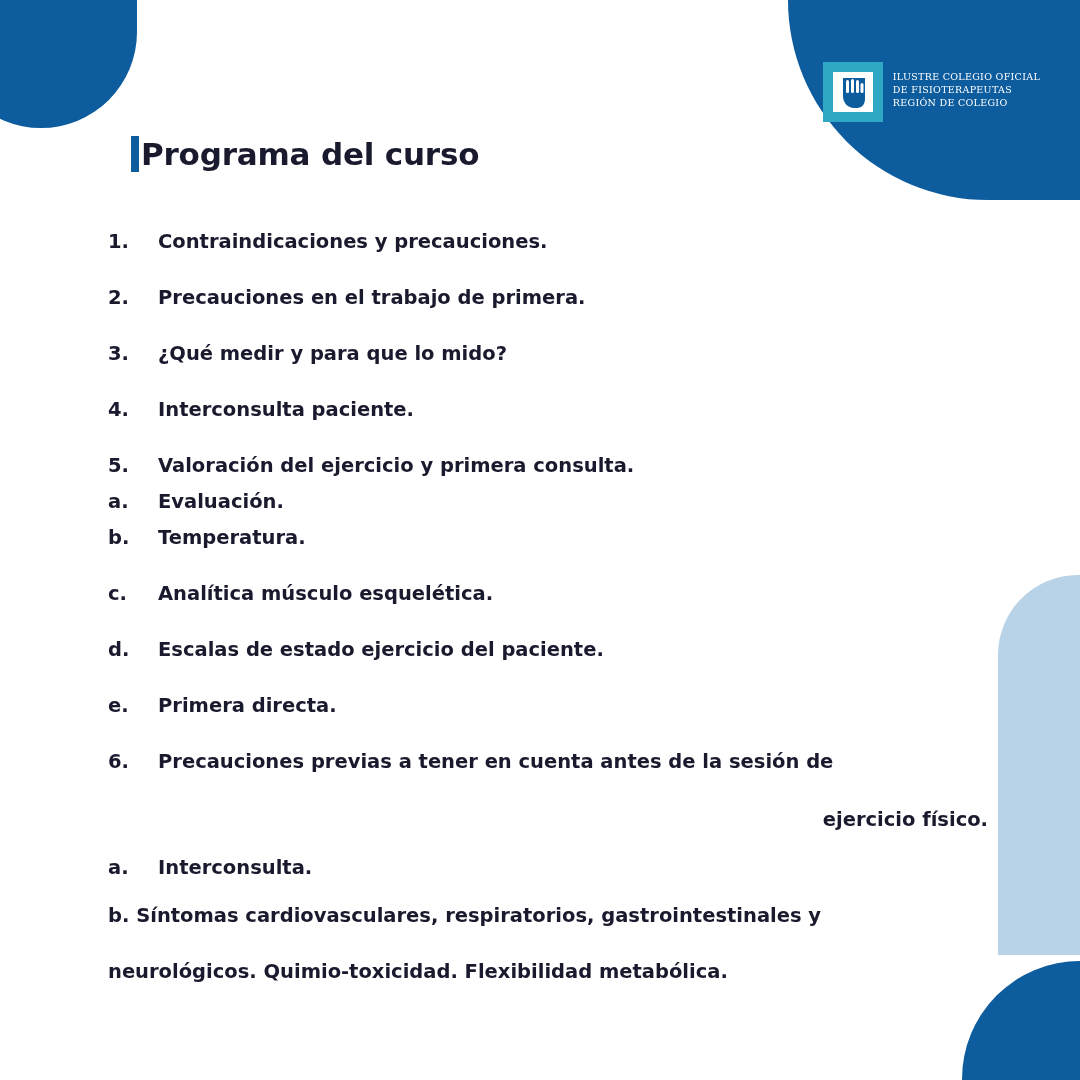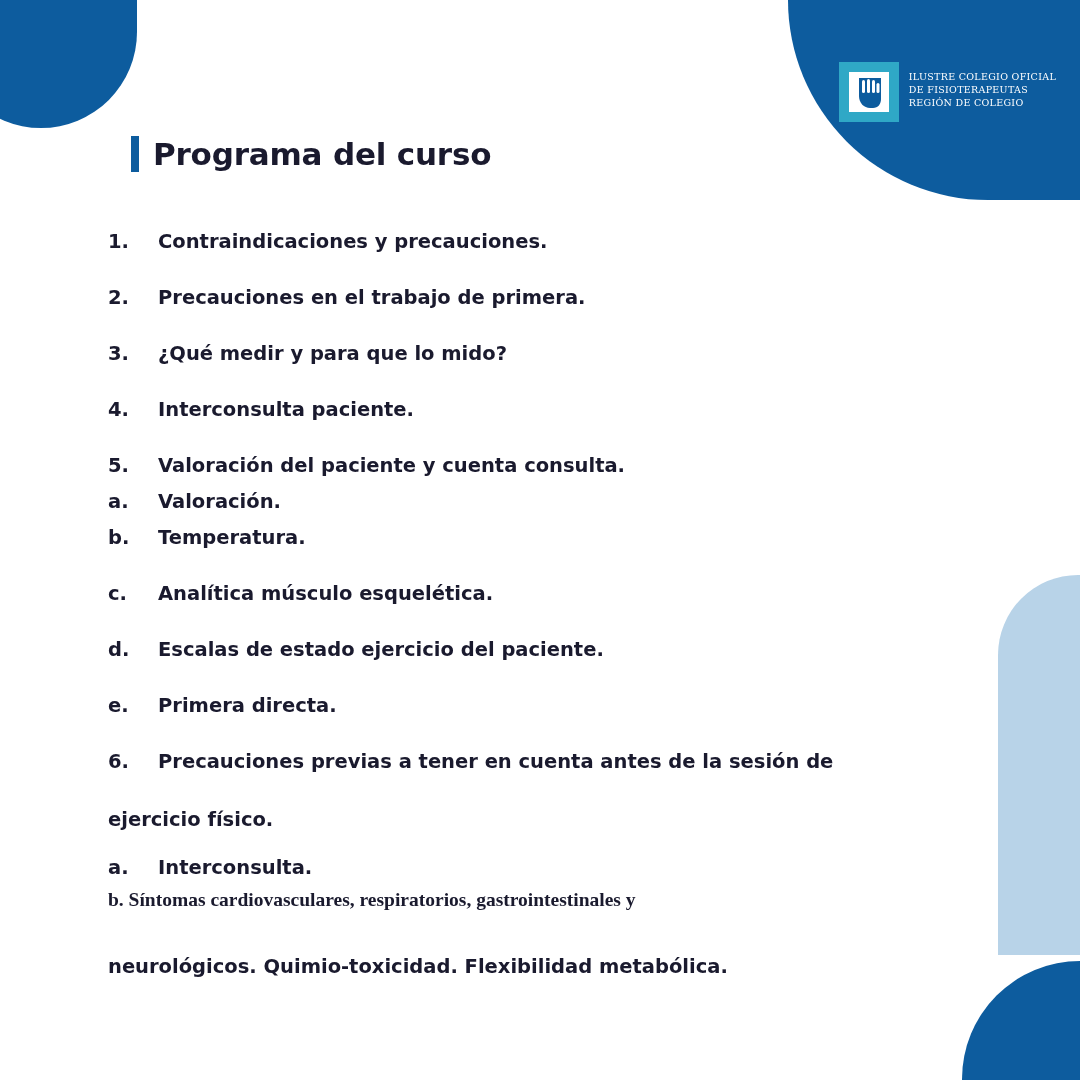--- a/index.html
+++ b/index.html
@@ -55,21 +55,21 @@
     bottom: -36px;
     width: 118px;
     height: 155px;
     background: #0d5c9e;
     border-top-left-radius: 118px;
   }
 
   
   .logo-block {
     position: absolute;
-    right: 24px;
+    right: 40px;
     top: 62px;
     display: flex;
     align-items: flex-start;
     gap: 10px;
   }
   .logo-mark {
     width: 60px;
     height: 60px;
     background: #2fa8c6;
     display: flex;
@@ -88,21 +88,21 @@
     white-space: nowrap;
   }
 
   
   .title-row {
     position: absolute;
     left: 131px;
     top: 136px;
     display: flex;
     align-items: center;
-    gap: 14px;
+    gap: 2px;
   }
   .title-bar {
     width: 8px;
     height: 36px;
     background: #0d5c9e;
     flex: none;
   }
   .title-text {
     font-size: 31px;
     font-weight: bold;
@@ -182,25 +182,25 @@
       <div class="item" style="margin-top: 28px;">
         <span class="marker">3.</span>
         <span class="text">¿Qué medir y para que lo mido?</span>
       </div>
       <div class="item" style="margin-top: 28px;">
         <span class="marker">4.</span>
         <span class="text">Interconsulta paciente.</span>
       </div>
       <div class="item" style="margin-top: 28px;">
         <span class="marker">5.</span>
-        <span class="text">Valoración del paciente y cuenta consulta.</span>
+        <span class="text">Valoración del ejercicio y primera consulta.</span>
       </div>
       <div class="item" style="margin-top: 8px;">
         <span class="marker">a.</span>
-        <span class="text"> Valoración.</span>
+        <span class="text"> Evaluación.</span>
       </div>
       <div class="item" style="margin-top: 8px;">
         <span class="marker">b.</span>
         <span class="text">Temperatura.</span>
       </div>
       <div class="item" style="margin-top: 28px;">
         <span class="marker">c.</span>
         <span class="text"> Analítica músculo esquelética.</span>
       </div>
       <div class="item" style="margin-top: 28px;">
@@ -208,28 +208,28 @@
         <span class="text">Escalas de estado ejercicio del paciente.</span>
       </div>
       <div class="item" style="margin-top: 28px;">
         <span class="marker">e.</span>
         <span class="text"> Primera directa.</span>
       </div>
       <div class="item" style="margin-top: 28px;">
         <span class="marker">6.</span>
         <span class="text">Precauciones previas a tener en cuenta antes de la sesión de</span>
       </div>
-      <div class="item wide" style="margin-top: 30px;">
+      <div class="item wide" style="margin-top: 30px; text-align: right;">
         <span class="text">ejercicio físico.</span>
       </div>
       <div class="item" style="margin-top: 20px;">
         <span class="marker">a.</span>
         <span class="text"> Interconsulta.</span>
       </div>
-      <div class="item wide" style="margin-top: 4px; font-family: Liberation Serif, serif;">
+      <div class="item wide" style="margin-top: 20px;">
         <span class="text">b. Síntomas cardiovasculares, respiratorios, gastrointestinales y</span>
       </div>
-      <div class="item wide" style="margin-top: 39px;">
+      <div class="item wide" style="margin-top: 28px;">
         <span class="text">neurológicos. Quimio-toxicidad. Flexibilidad metabólica.</span>
       </div>
     </div>
 
 </div>
 
 </body></html>

